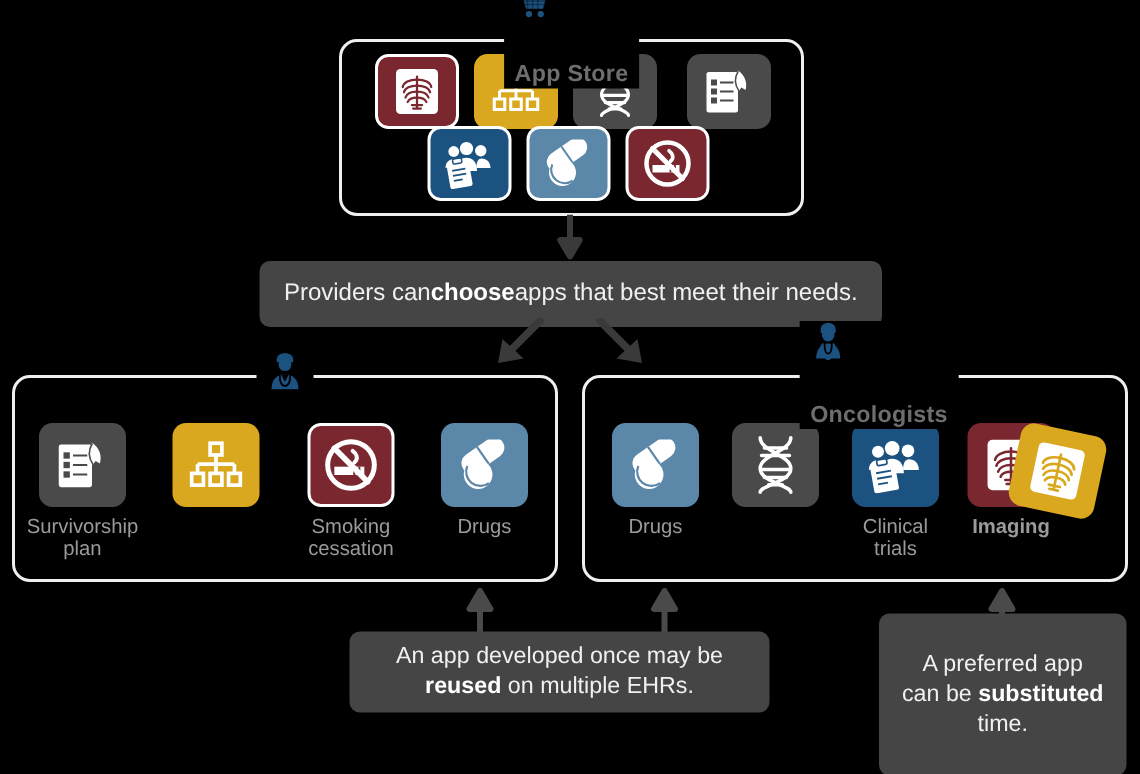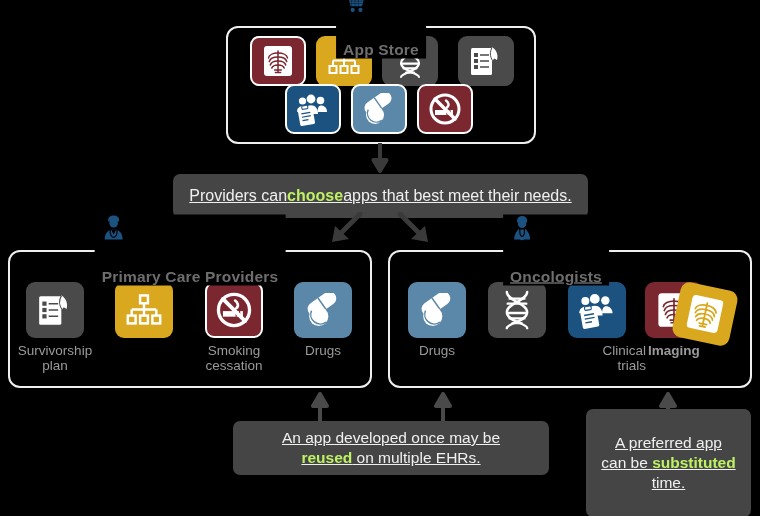--- a/index.html
+++ b/index.html
@@ -23,22 +23,22 @@
   .tile.framed{border:2.5px solid #ffffff;}
   .tile svg{display:block;}
 
   .applabel{position:absolute;text-align:center;font-size:13.5px;
             line-height:14.5px;color:#9a9a9a;}
 
   
   .callout{position:absolute;background:#454545;border-radius:7px;
            box-sizing:border-box;display:flex;align-items:center;
            justify-content:center;text-align:center;color:#f0f0f0;
-           font-size:15.5px;line-height:20px;padding:22px 12px;text-decoration:underline;}
-  .callout b{color:#bef264;font-weight:bold;}
+           font-size:15.5px;line-height:20px;padding:22px 12px;}
+  .callout b{color:#ffffff;font-weight:bold;}
 
   
   .arrow{position:absolute;}
 </style>
 </head>
 <body>
 
 <div class="stage">
 
   <div class="groupbox" style="left:226px;top:26px;width:310px;height:118px;"></div>
@@ -180,21 +180,20 @@
   <div class="group-title" style="left:190px;top:250px;">
     <span style="display:block;">
       <svg width="24" height="26" viewBox="0 0 24 26">
         <path d="M6.5 5.5 C6.5 2.6 8.6 1 12 1 C15.4 1 17.5 2.6 17.5 5.5 L17.5 7 L6.5 7 Z" fill="#1c5280"></path>
         <circle cx="12" cy="8.6" r="4.3" fill="#1c5280"></circle>
         <path d="M3 25 C3 18.6 6.6 15 12 15 C17.4 15 21 18.6 21 25 Z" fill="#1c5280"></path>
         <path d="M9.4 15 L12 20 L14.6 15" fill="#000"></path>
         <path d="M8.6 15.4 C8.2 20 9.8 22.8 12 22.8 C14.2 22.8 15.8 20 15.4 15.4" stroke="#000" stroke-width="1.2" fill="none"></path>
       </svg>
     </span>
-    <span class="gt-text">Primary Care Providers</span>
   </div>
 
   <div class="tile" style="left:26px;top:282px;width:58px;height:56px;background:#4a4a4a;">
     <svg width="38" height="38" viewBox="0 0 36 36">
       <rect x="3" y="5" width="21" height="27" rx="1.5" fill="#ffffff"></rect>
       <g fill="#4a4a4a">
           <rect x="6" y="10" width="4" height="4"></rect>
           <rect x="6" y="16" width="4" height="4"></rect>
           <rect x="6" y="22" width="4" height="4"></rect>
         </g>
@@ -241,21 +240,21 @@
         <path d="M19 3.5 V16.5" stroke="#5b87a8" stroke-width="1.4"></path>
       </g>
       <circle cx="16" cy="22" r="9" fill="#ffffff"></circle>
       <path d="M9.2 16.6 A9 9 0 0 0 22.8 27.4" stroke="#5b87a8" stroke-width="1.4" fill="none"></path>
     </svg>
   </div>
   <div class="applabel" style="left:274px;top:344px;width:98px;white-space:pre-line;">Drugs</div>
 
   <div class="groupbox" style="left:388px;top:250px;width:364px;height:138px;"></div>
 
-  <div class="group-title" style="left:556px;top:250px;text-decoration:underline;">
+  <div class="group-title" style="left:586px;top:250px;">
     <span style="display:block;">
       <svg width="24" height="26" viewBox="0 0 24 26">
         <path d="M7 6 C7 3 9 1.4 12 1.4 C15 1.4 17 3 17 6 L17 8 L7 8 Z" fill="#1c5280"></path>
         <circle cx="12" cy="9.4" r="4.2" fill="#1c5280"></circle>
         <path d="M4 25 C4 18.6 7.4 15 12 15 C16.6 15 20 18.6 20 25 Z" fill="#1c5280"></path>
         <path d="M9 15.2 C7 18 6.2 21 6.6 24.6" stroke="#1c5280" stroke-width="2" fill="none"></path>
         <path d="M15 15.2 C17 18 17.8 21 17.4 24.6" stroke="#1c5280" stroke-width="2" fill="none"></path>
         <circle cx="12" cy="24" r="2.1" fill="#1c5280"></circle>
         <path d="M9.6 15.4 C9.6 19.4 10.6 21.8 12 21.8 C13.4 21.8 14.4 19.4 14.4 15.4" stroke="#000" stroke-width="1.2" fill="none"></path>
       </svg>
@@ -297,21 +296,21 @@
       </g>
       <g transform="rotate(-10 12 25)">
         <rect x="4" y="15" width="15" height="18" rx="1.5" fill="#ffffff"></rect>
         <rect x="8.5" y="13.4" width="6" height="3.4" rx="1" fill="#ffffff" stroke="#1c5280" stroke-width="1"></rect>
         <g stroke="#1c5280" stroke-width="1.2">
             <path d="M7 21 H16 M7 24.4 H16 M7 27.8 H13"></path>
           </g>
       </g>
     </svg>
   </div>
-  <div class="applabel" style="left:548px;top:344px;width:98px;white-space:pre-line;text-align:right;">Clinical
+  <div class="applabel" style="left:548px;top:344px;width:98px;white-space:pre-line;">Clinical
 trials</div>
 
   <div class="tile" style="left:645px;top:282px;width:58px;height:56px;background:#7a2730;">
     <svg width="38" height="38" viewBox="0 0 34 34">
       <rect x="3" y="2" width="28" height="30" rx="3" fill="#ffffff"></rect>
       <g stroke="#7a2730" stroke-width="1.5" fill="none" stroke-linecap="round">
         <path d="M17 7 V28"></path>
         <path d="M17 9 C12 9 8 11 7.5 14"></path>
           <path d="M17 9 C22 9 26 11 26.5 14"></path>
         <path d="M17 13 C12.5 13 9 14.8 8.3 17.5"></path>
@@ -346,21 +345,21 @@
   <svg class="arrow" style="left:310px;top:392px;" width="20" height="32" viewBox="0 0 20 32">
     <path d="M10 32 V13 M10 2 L3 14 H17 Z" stroke="#4a4a4a" stroke-width="4" fill="#4a4a4a" stroke-linejoin="round"></path>
   </svg>
   <svg class="arrow" style="left:433px;top:392px;" width="20" height="32" viewBox="0 0 20 32">
     <path d="M10 32 V13 M10 2 L3 14 H17 Z" stroke="#4a4a4a" stroke-width="4" fill="#4a4a4a" stroke-linejoin="round"></path>
   </svg>
   <svg class="arrow" style="left:658px;top:392px;" width="20" height="32" viewBox="0 0 20 32">
     <path d="M10 32 V13 M10 2 L3 14 H17 Z" stroke="#4a4a4a" stroke-width="4" fill="#4a4a4a" stroke-linejoin="round"></path>
   </svg>
 
-  <div class="callout" style="left:233px;top:421px;width:316px;height:54px;flex-direction:column;">
+  <div class="callout" style="left:233px;top:421px;width:280px;height:54px;flex-direction:column;">
     <div>An app developed once may be</div>
     <div><b>reused</b><span> on multiple EHRs.</span></div>
   </div>
 
   <div class="callout" style="left:586px;top:409px;width:165px;height:108px;flex-direction:column;">
     <div>A preferred app</div>
     <div><span>can be </span><b>substituted</b></div>
     <div>time.</div>
   </div>
 

